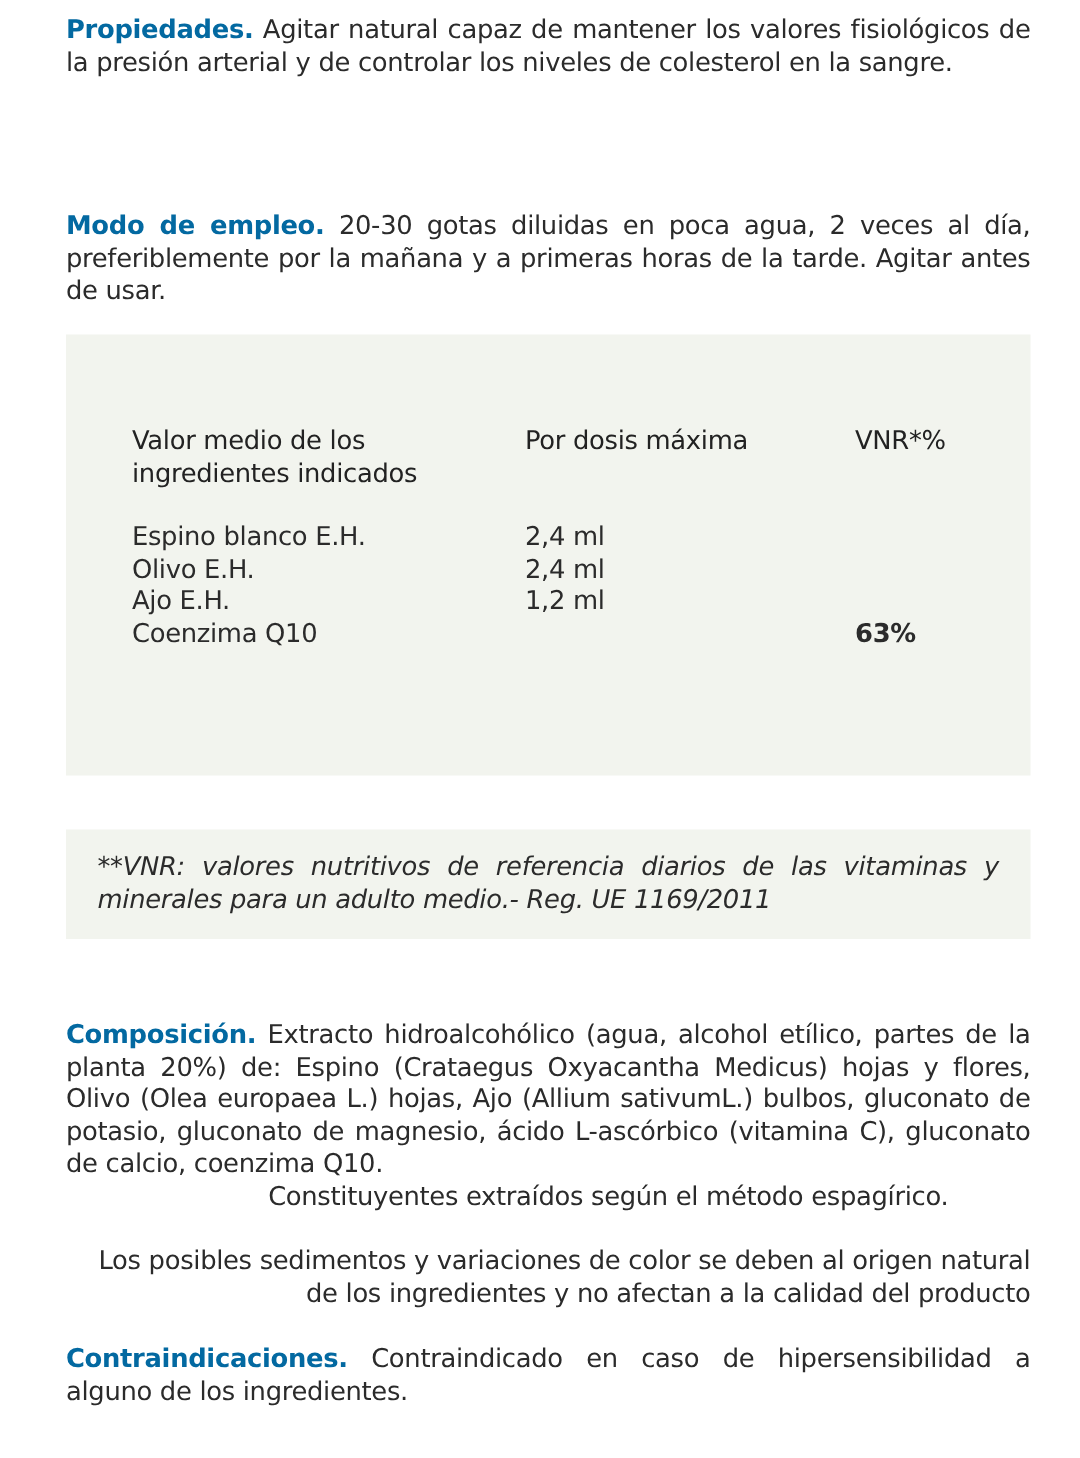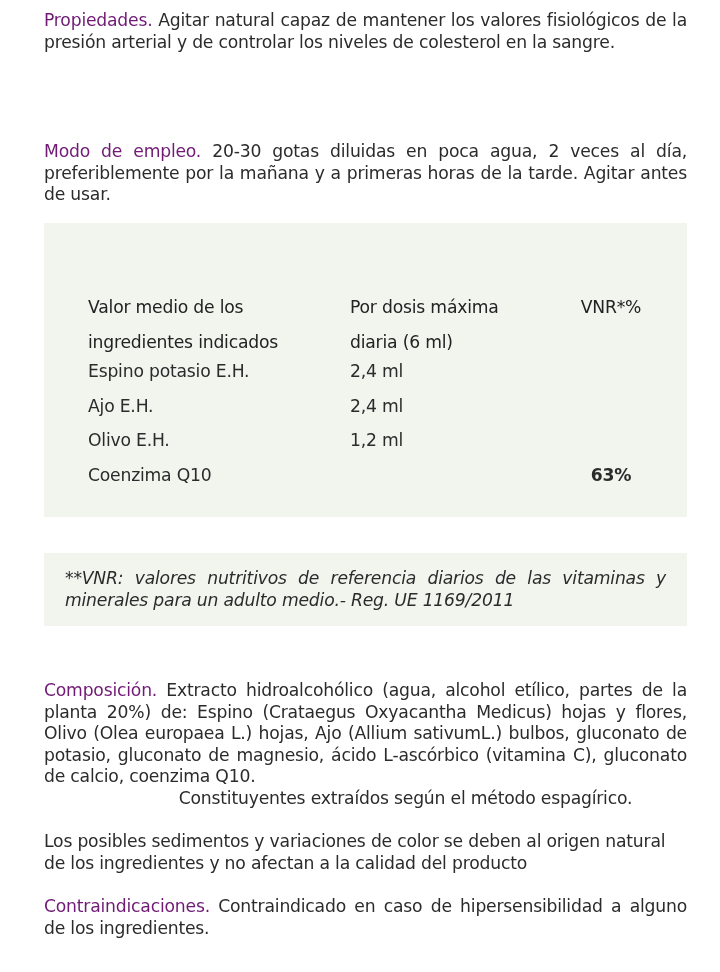--- a/index.html
+++ b/index.html
@@ -8,29 +8,29 @@
     font-family: "DejaVu Sans", sans-serif;
     color: #2b2b2b;
     font-size: 17.2px;
     line-height: 21.6px;
     letter-spacing: -0.2px;
   }
   .para {
     position: absolute; left: 44px; width: 643px;
     text-align: justify; margin: 0;
   }
-  .head { color: #701a75; font-weight: normal; margin-top: 48px; }
+  .head { color: #0369a1; font-weight: bold; margin-top: 48px; }
   .box {
     position: absolute; left: 44px; width: 643px; background: #f2f4ee;
   }
   .col1 { position: absolute; left: 88px; width: 260px; }
   .col2 { position: absolute; left: 350px; width: 205px; text-align: left; }
-  .col3 { position: absolute; left: 570px; width: 82px; text-align: center; }
+  .col3 { position: absolute; left: 570px; width: 82px; text-align: left; }
   .hdr { font-weight: 500; color: #222; }
-  .row { height: 21.6px; white-space: nowrap; margin-top: 13px; }
+  .row { height: 21.6px; white-space: nowrap; }
   .bold { font-weight: bold; }
   .note {
     position: absolute; left: 65px; width: 601px; text-align: justify; margin: 0; font-style: italic;
   }
 </style>
 </head>
 <body>
 
 <p class="para" style="top:10px;"><span class="head">Propiedades.</span><span> Agitar natural capaz de mantener los valores fisiológicos de la presión arterial y de controlar los niveles de colesterol en la sangre.</span></p>
 
@@ -38,30 +38,29 @@
 
 <div class="box" style="top:223px; height:294px;"></div>
 
 <div>
   <div class="col1 hdr" style="top:284px;">
     <div class="row">Valor medio de los</div>
     <div class="row">ingredientes indicados</div>
   </div>
   <div class="col2 hdr" style="top:284px;">
     <div class="row">Por dosis máxima</div>
-    <div class="row">diaria (6 ml)</div>
   </div>
   <div class="col3 hdr" style="top:284px;">
     <div class="row">VNR*%</div>
   </div>
 
   <div class="col1" style="top:348px;">
-    <div class="row">Espino potasio E.H.</div>
+    <div class="row">Espino blanco E.H.</div>
+    <div class="row">Olivo E.H.</div>
     <div class="row">Ajo E.H.</div>
-    <div class="row">Olivo E.H.</div>
     <div class="row">Coenzima Q10</div>
   </div>
   <div class="col2" style="top:348px;">
     <div class="row">2,4 ml</div>
     <div class="row">2,4 ml</div>
     <div class="row">1,2 ml</div>
   </div>
   <div class="col3 bold" style="top:348px;">
     <div class="row"></div>
     <div class="row"></div>
@@ -70,15 +69,15 @@
     <div class="row"></div>
   </div>
 </div>
 
 <div class="box" style="top:553px; height:73px;"></div>
 <p class="note" style="top:568px;">**VNR: valores nutritivos de referencia diarios de las vitaminas y minerales para un adulto medio.- Reg. UE 1169/2011</p>
 
 <p class="para" style="top:680px;"><span class="head">Composición.</span><span> Extracto hidroalcohólico (agua, alcohol etílico, partes de la planta 20%) de: Espino (Crataegus Oxyacantha Medicus) hojas y flores, Olivo (Olea europaea L.) hojas, Ajo (Allium sativumL.) bulbos, gluconato de potasio, gluconato de magnesio, ácido L-ascórbico (vitamina C), gluconato de calcio, coenzima Q10.</span></p>
 <p class="para" style="top:788px; text-align:center;margin-left:40px;">Constituyentes extraídos según el método espagírico.</p>
 
-<p class="para" style="top:831px; text-align:left;">Los posibles sedimentos y variaciones de color se deben al origen natural de los ingredientes y no afectan a la calidad del producto</p>
+<p class="para" style="top:831px; text-align:right;">Los posibles sedimentos y variaciones de color se deben al origen natural de los ingredientes y no afectan a la calidad del producto</p>
 
 <p class="para" style="top:896px;"><span class="head">Contraindicaciones.</span><span> Contraindicado en caso de hipersensibilidad a alguno de los ingredientes.</span></p>
 
 </body></html>

